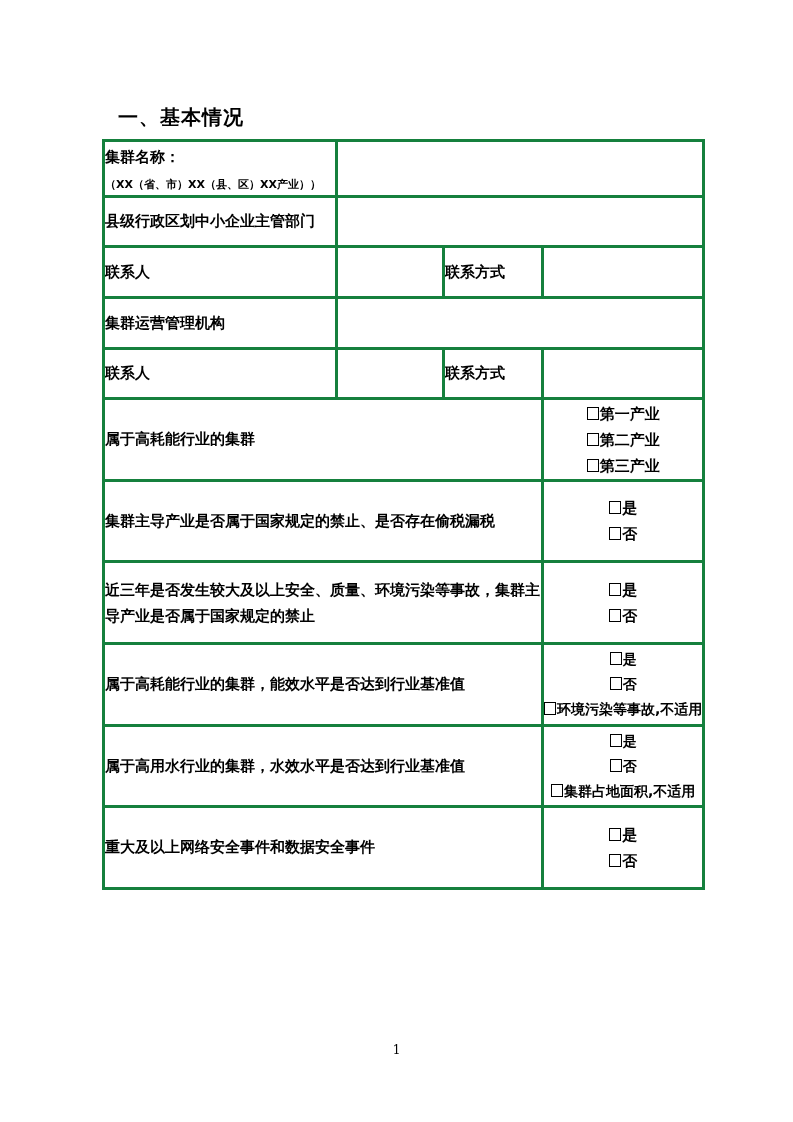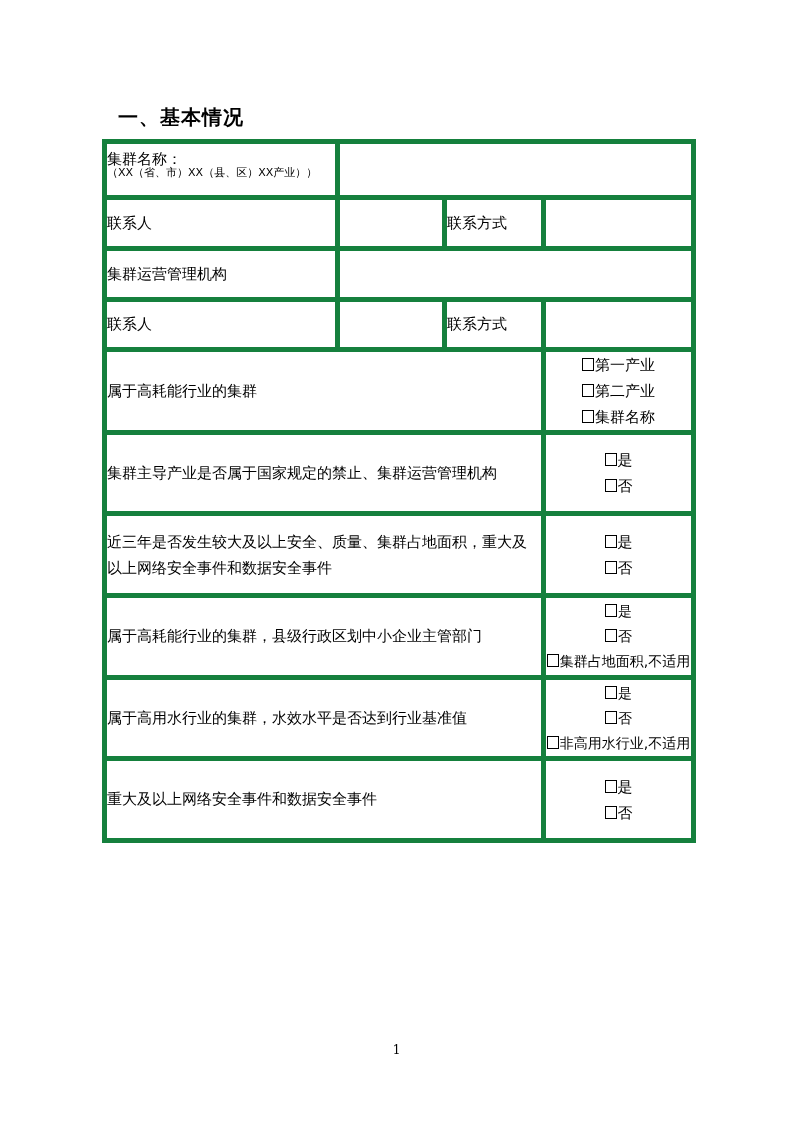--- a/index.html
+++ b/index.html
@@ -1,21 +1,21 @@
 <!DOCTYPE html>
 <html><head>
 <meta charset="utf-8">
 <style>
   html, body { margin:0; padding:0; background:#fff; }
   body { width:793px; height:1122px; position:relative; font-family:"DejaVu Sans", sans-serif; color:#000; overflow:hidden; }
   .heading { position:absolute; left:118px; top:104px; font-size:20px; font-weight:bold; letter-spacing:1px; }
   table { position:absolute; left:102px; top:139px; border-collapse:collapse; table-layout:fixed; }
-  td { border:5px solid #15803d; padding:0; font-size:15px; line-height:1; vertical-align:middle; overflow:hidden; white-space:nowrap; }
+  td { border:3px solid #15803d; padding:0; font-size:15px; line-height:1; vertical-align:middle; overflow:hidden; white-space:nowrap;font-weight:bold; }
   td.wrap { white-space:normal; line-height:26px; }
-  .sub { font-size:11px; display:block; }
+  .sub { font-size:11px; display:block; margin-top:14px; }
   .opts { line-height:26px;text-align:center; }
   .opts.tight { line-height:25px; }
   .opt { display:block; }
   .box { display:inline-block; width:10px; height:11px; border:1px solid #000; margin-right:1px; vertical-align:-1px; }
   .pagenum { position:absolute; left:0; width:793px; top:1043px; text-align:center; font-size:12px; font-family:"DejaVu Serif", serif; }
 </style>
 </head>
 <body>
 
 <div class="heading">一、基本情况</div>
@@ -30,20 +30,24 @@
 
   <tbody>
       <tr style="height:56px">
     <td style="vertical-align:top;padding-top:8px">
       <span>集群名称：</span>
       <span class="sub">（XX（省、市）XX（县、区）XX产业））</span>
     </td>
     <td colspan="3"></td>
   </tr>
 
+  <tr style="height:50px">
+    <td>县级行政区划中小企业主管部门</td>
+    <td colspan="3"></td>
+  </tr>
 
   <tr style="height:51px">
     <td>联系人</td>
     <td></td>
     <td>联系方式</td>
     <td></td>
   </tr>
 
   <tr style="height:51px">
     <td>集群运营管理机构</td>
@@ -56,56 +60,56 @@
     <td>联系方式</td>
     <td></td>
   </tr>
 
 
   <tr style="height:82px">
     <td colspan="3">属于高耗能行业的集群</td>
     <td class="opts">
       <span class="opt"><span class="box"></span><span>第一产业</span></span>
       <span class="opt"><span class="box"></span><span>第二产业</span></span>
-      <span class="opt"><span class="box"></span><span>集群名称</span></span>
+      <span class="opt"><span class="box"></span><span>第三产业</span></span>
     </td>
   </tr>
 
   <tr style="height:81px">
-    <td colspan="3">集群主导产业是否属于国家规定的禁止、集群运营管理机构</td>
+    <td colspan="3">集群主导产业是否属于国家规定的禁止、是否存在偷税漏税</td>
     <td class="opts">
       <span class="opt"><span class="box"></span><span>是</span></span>
       <span class="opt"><span class="box"></span><span>否</span></span>
     </td>
   </tr>
 
   <tr style="height:82px">
-    <td colspan="3" class="wrap">近三年是否发生较大及以上安全、质量、集群占地面积，重大及以上网络安全事件和数据安全事件</td>
+    <td colspan="3" class="wrap">近三年是否发生较大及以上安全、质量、环境污染等事故，集群主导产业是否属于国家规定的禁止</td>
     <td class="opts">
       <span class="opt"><span class="box"></span><span>是</span></span>
       <span class="opt"><span class="box"></span><span>否</span></span>
     </td>
   </tr>
 
 
   <tr style="height:82px">
-    <td colspan="3">属于高耗能行业的集群，县级行政区划中小企业主管部门</td>
+    <td colspan="3">属于高耗能行业的集群，能效水平是否达到行业基准值</td>
     <td class="opts tight" style="font-size:14px">
       <span class="opt"><span class="box"></span><span>是</span></span>
       <span class="opt"><span class="box"></span><span>否</span></span>
-      <span class="opt"><span class="box"></span><span>集群占地面积,不适用</span></span>
+      <span class="opt"><span class="box"></span><span>环境污染等事故,不适用</span></span>
     </td>
   </tr>
 
   <tr style="height:81px">
     <td colspan="3">属于高用水行业的集群，水效水平是否达到行业基准值</td>
     <td class="opts tight" style="font-size:14px">
       <span class="opt"><span class="box"></span><span>是</span></span>
       <span class="opt"><span class="box"></span><span>否</span></span>
-      <span class="opt"><span class="box"></span><span>非高用水行业,不适用</span></span>
+      <span class="opt"><span class="box"></span><span>集群占地面积,不适用</span></span>
     </td>
   </tr>
 
   <tr style="height:82px">
     <td colspan="3">重大及以上网络安全事件和数据安全事件</td>
     <td class="opts">
       <span class="opt"><span class="box"></span><span>是</span></span>
       <span class="opt"><span class="box"></span><span>否</span></span>
     </td>
   </tr>

